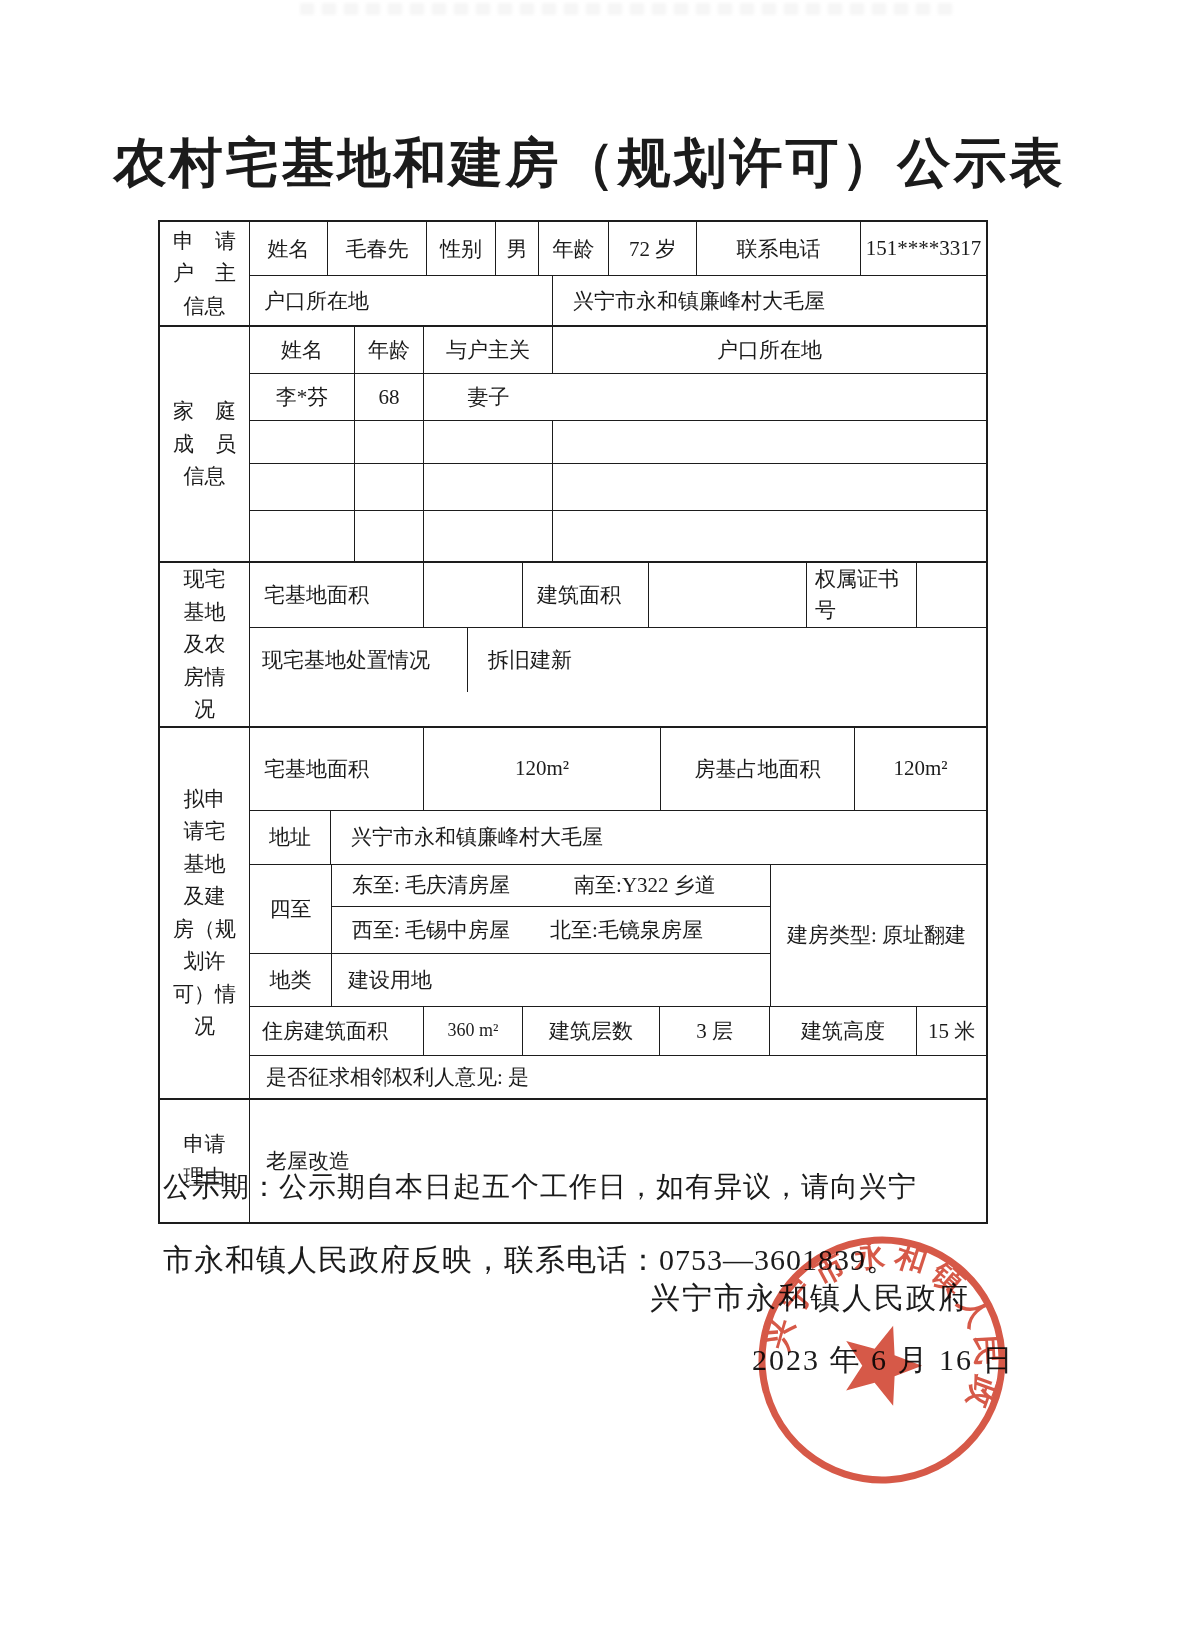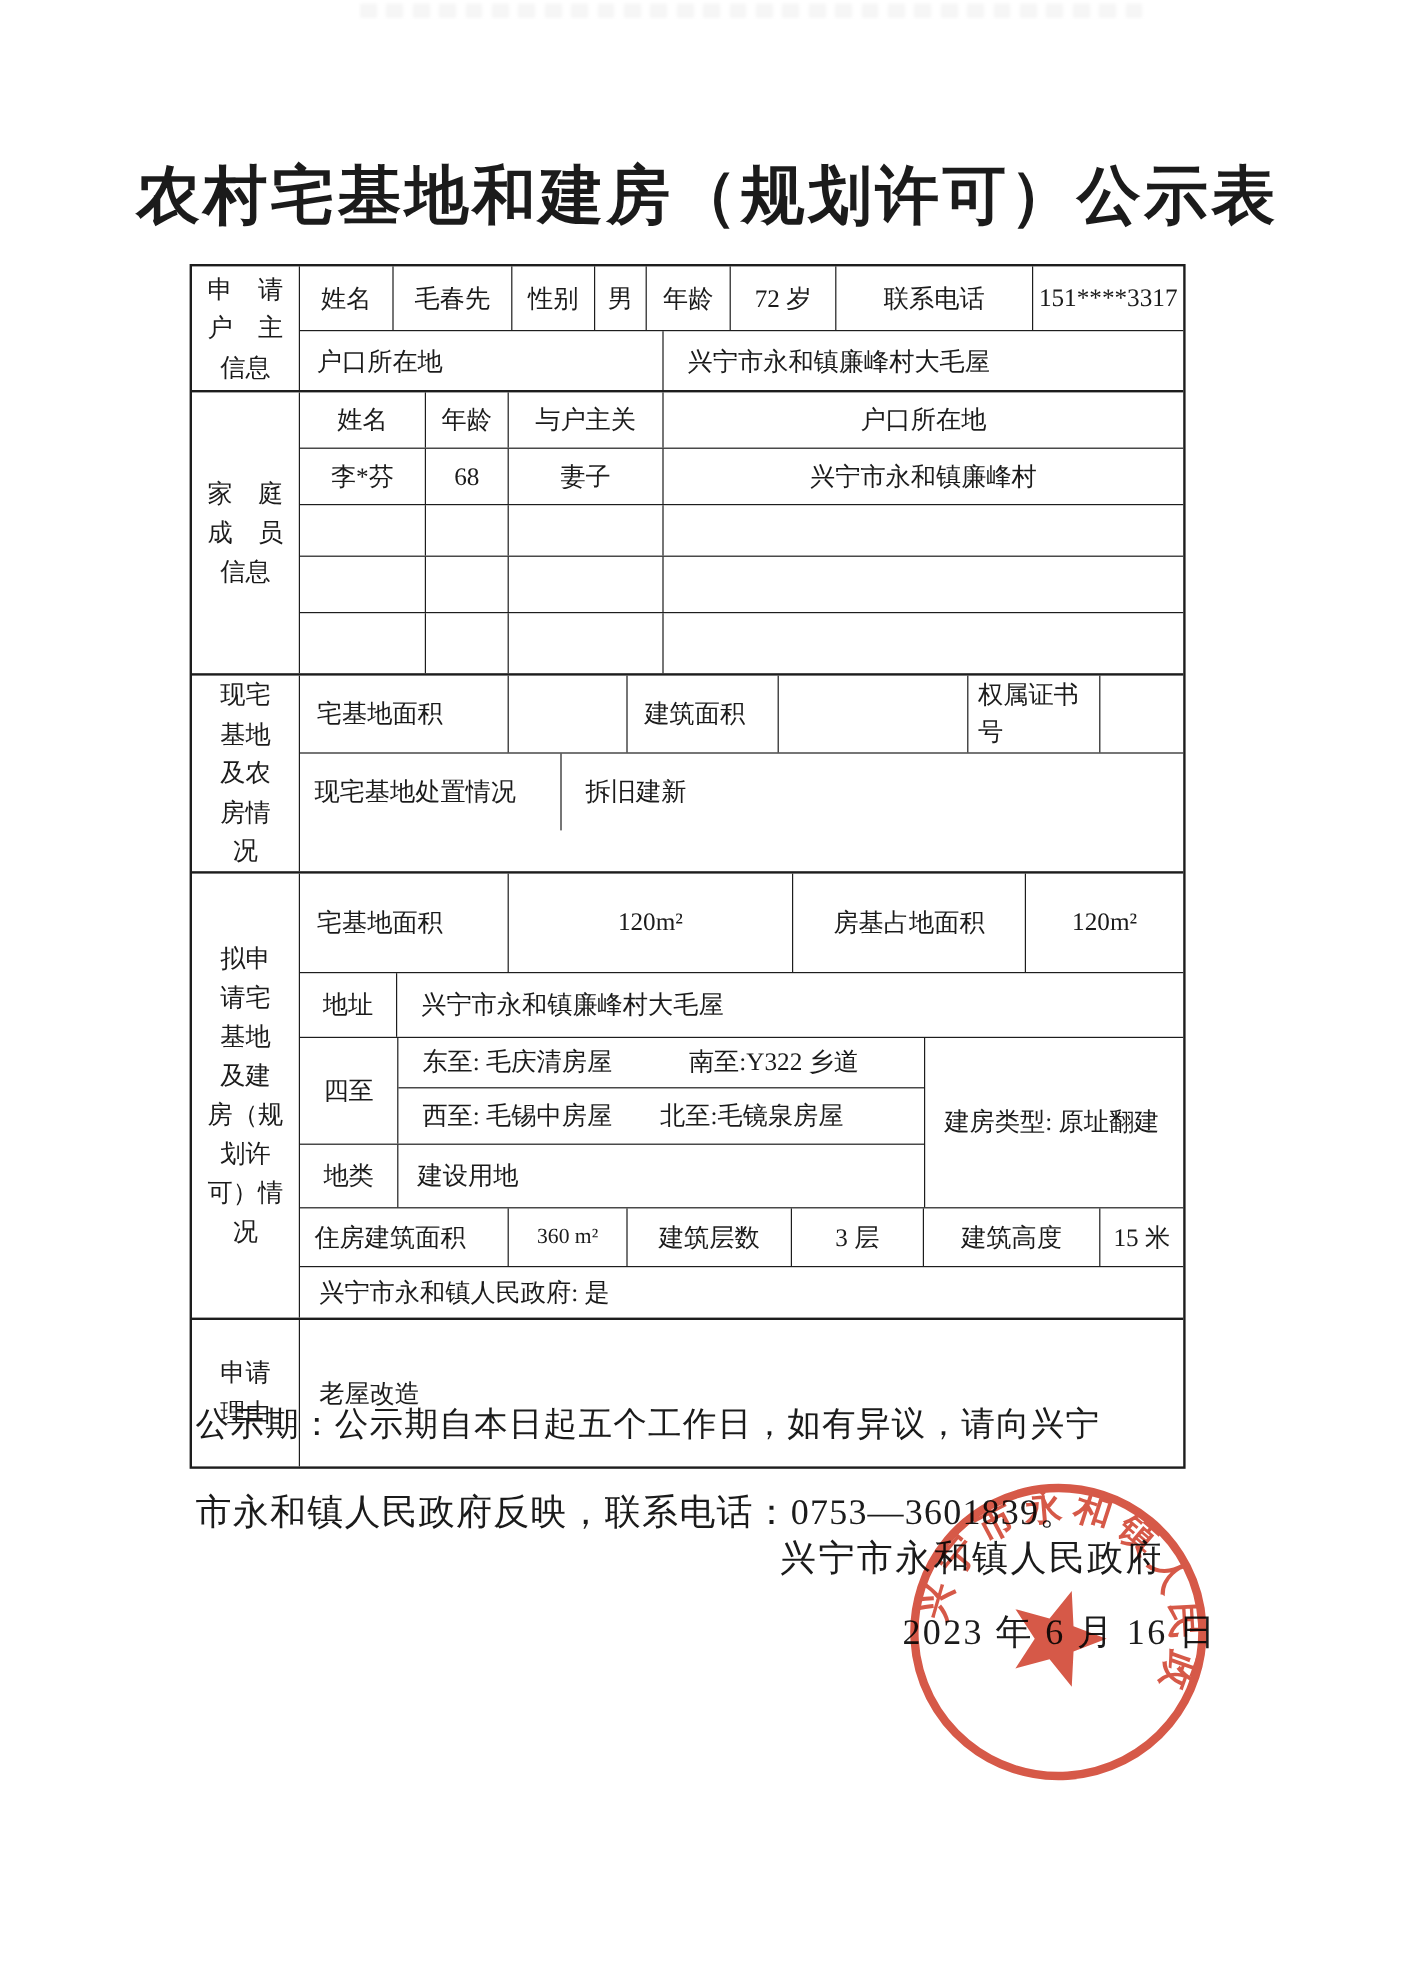--- a/index.html
+++ b/index.html
@@ -117,21 +117,20 @@
       <div class="row h46">
         <div class="cell" style="flex:0 0 105px">姓名</div>
         <div class="cell" style="flex:0 0 69px">年龄</div>
         <div class="cell" style="flex:0 0 129px">与户主关</div>
         <div class="cell grow">户口所在地</div>
       </div>
       <div class="row h46">
         <div class="cell" style="flex:0 0 105px">李*芬</div>
         <div class="cell" style="flex:0 0 69px">68</div>
         <div class="cell" style="flex:0 0 129px">妻子</div>
-        <div class="cell grow">兴宁市永和镇廉峰村</div>
       </div>
       <div class="row h42">
         <div class="cell" style="flex:0 0 105px"></div>
         <div class="cell" style="flex:0 0 69px"></div>
         <div class="cell" style="flex:0 0 129px"></div>
         <div class="cell grow"></div>
       </div>
       <div class="row h46">
         <div class="cell" style="flex:0 0 105px"></div>
         <div class="cell" style="flex:0 0 69px"></div>
@@ -213,21 +212,21 @@
       </div>
       <div class="row h48">
         <div class="cell left" style="flex:0 0 174px; padding-left:12px">住房建筑面积</div>
         <div class="cell small" style="flex:0 0 99px">360 m²</div>
         <div class="cell" style="flex:0 0 137px">建筑层数</div>
         <div class="cell" style="flex:0 0 110px">3 层</div>
         <div class="cell" style="flex:0 0 147px">建筑高度</div>
         <div class="cell grow">15 米</div>
       </div>
       <div class="row h42">
-        <div class="cell left grow" style="padding-left:16px">兴宁市永和镇人民政府:  是</div>
+        <div class="cell left grow" style="padding-left:16px">是否征求相邻权利人意见:  是</div>
       </div>
     </div>
   </div>
 
   <div class="section" style="height:122px">
     <div class="vlabel-col">申请
 理由</div>
     <div class="sec-content">
       <div class="row grow" style="height:100%">
         <div class="cell left grow" style="padding-left:16px">老屋改造</div>

